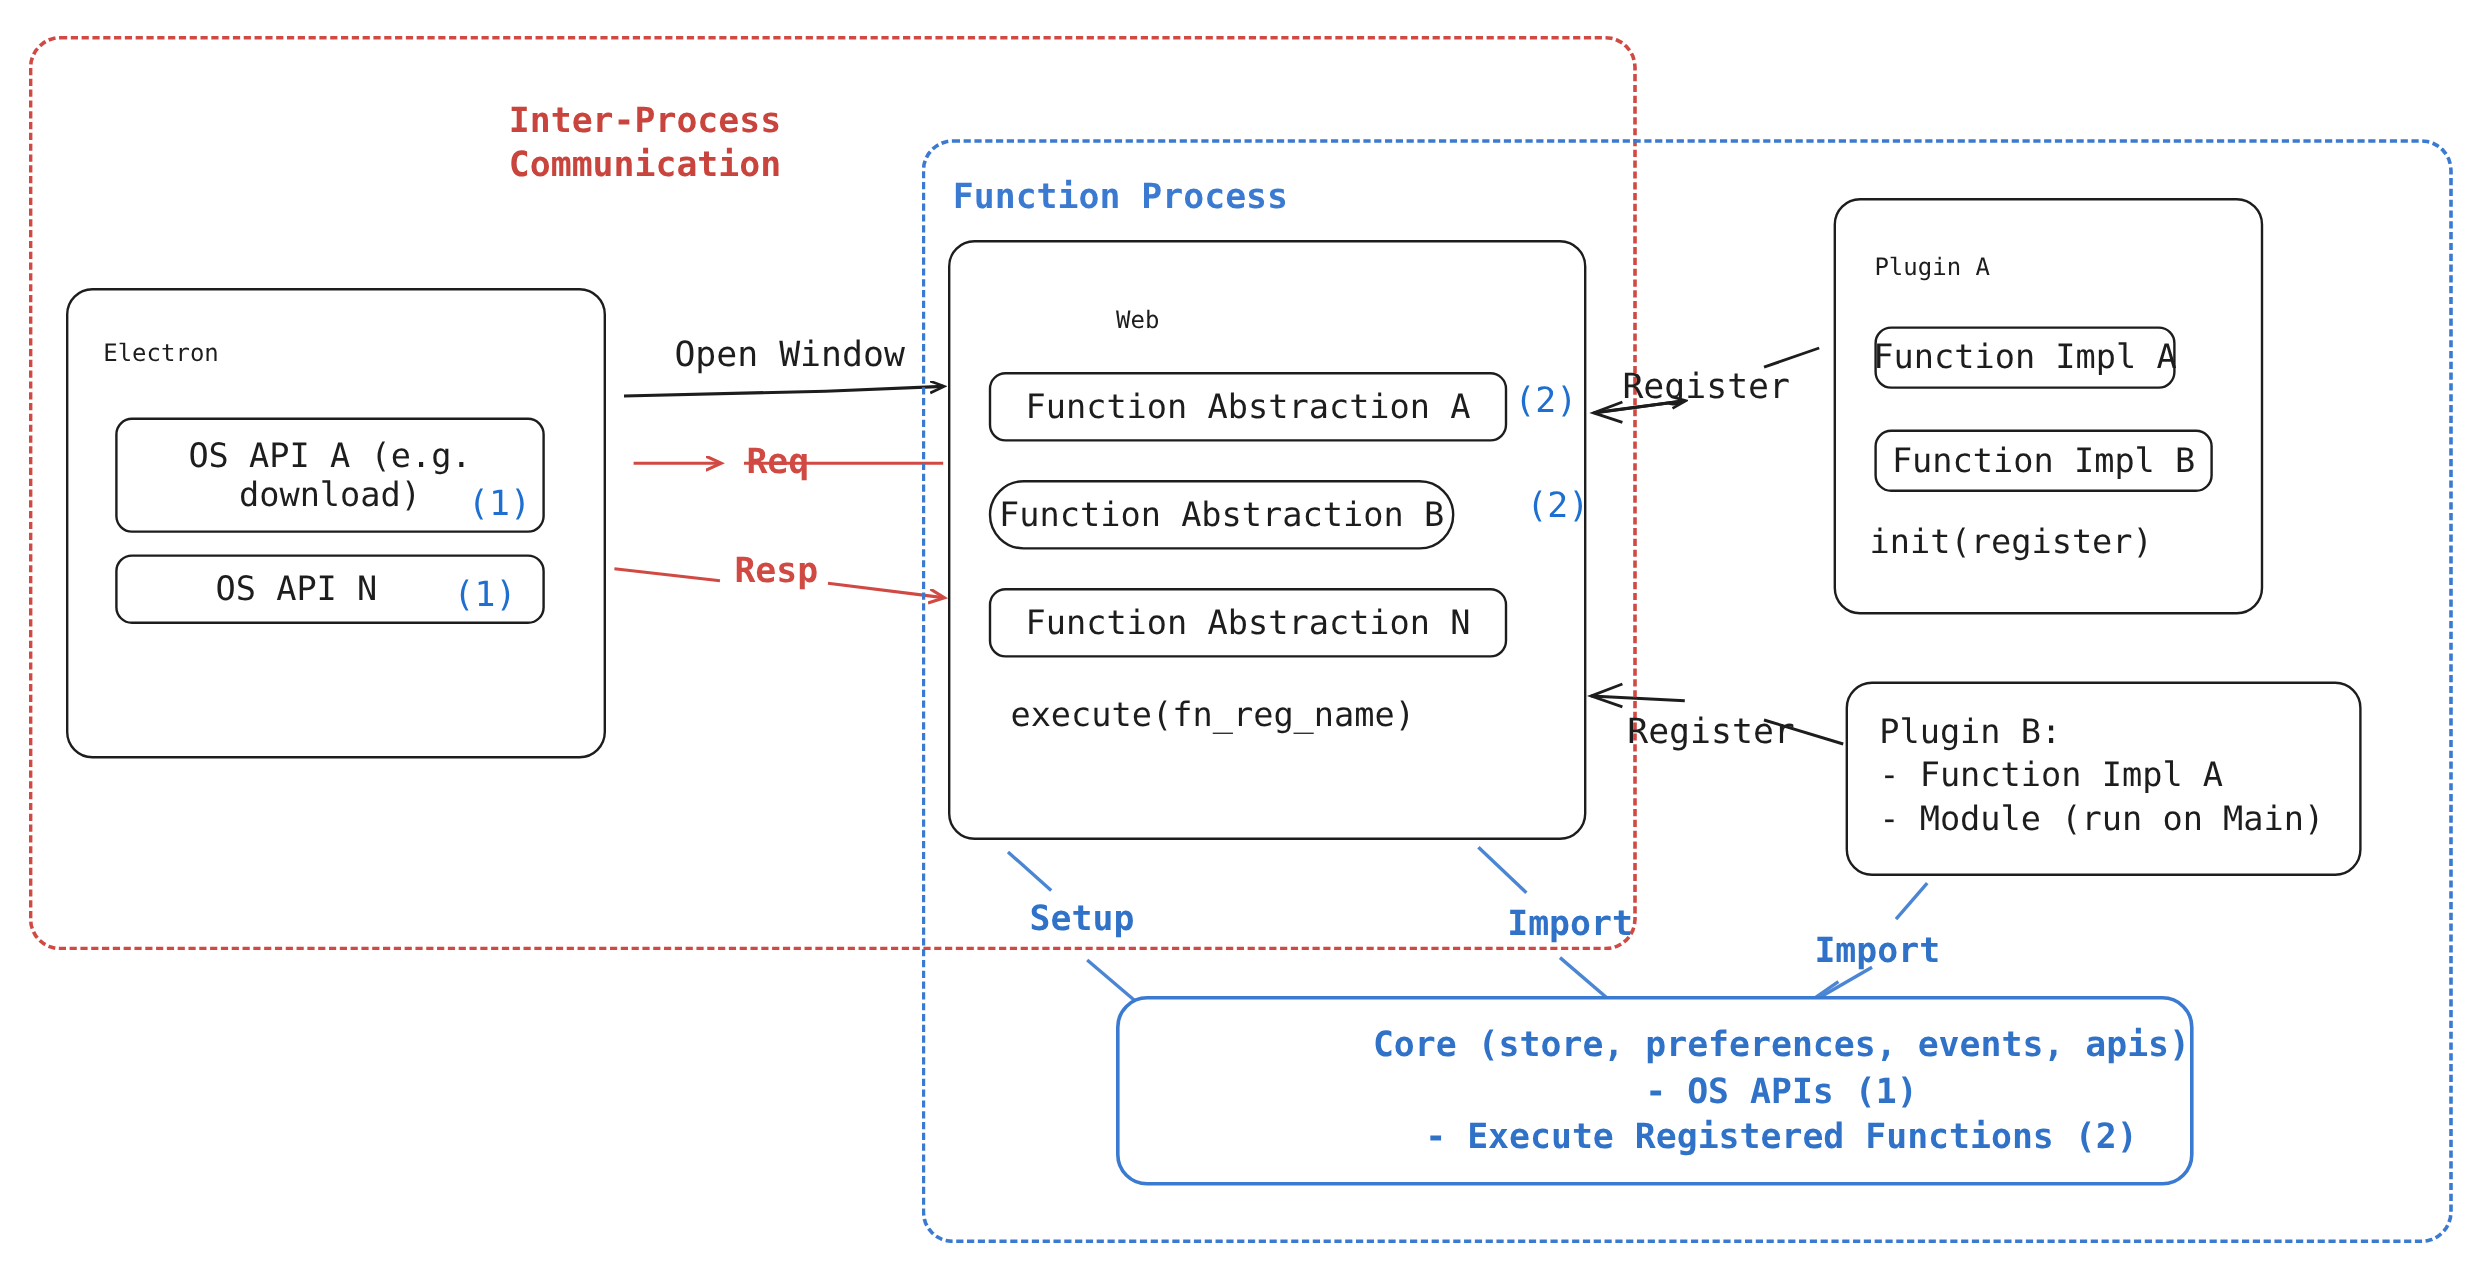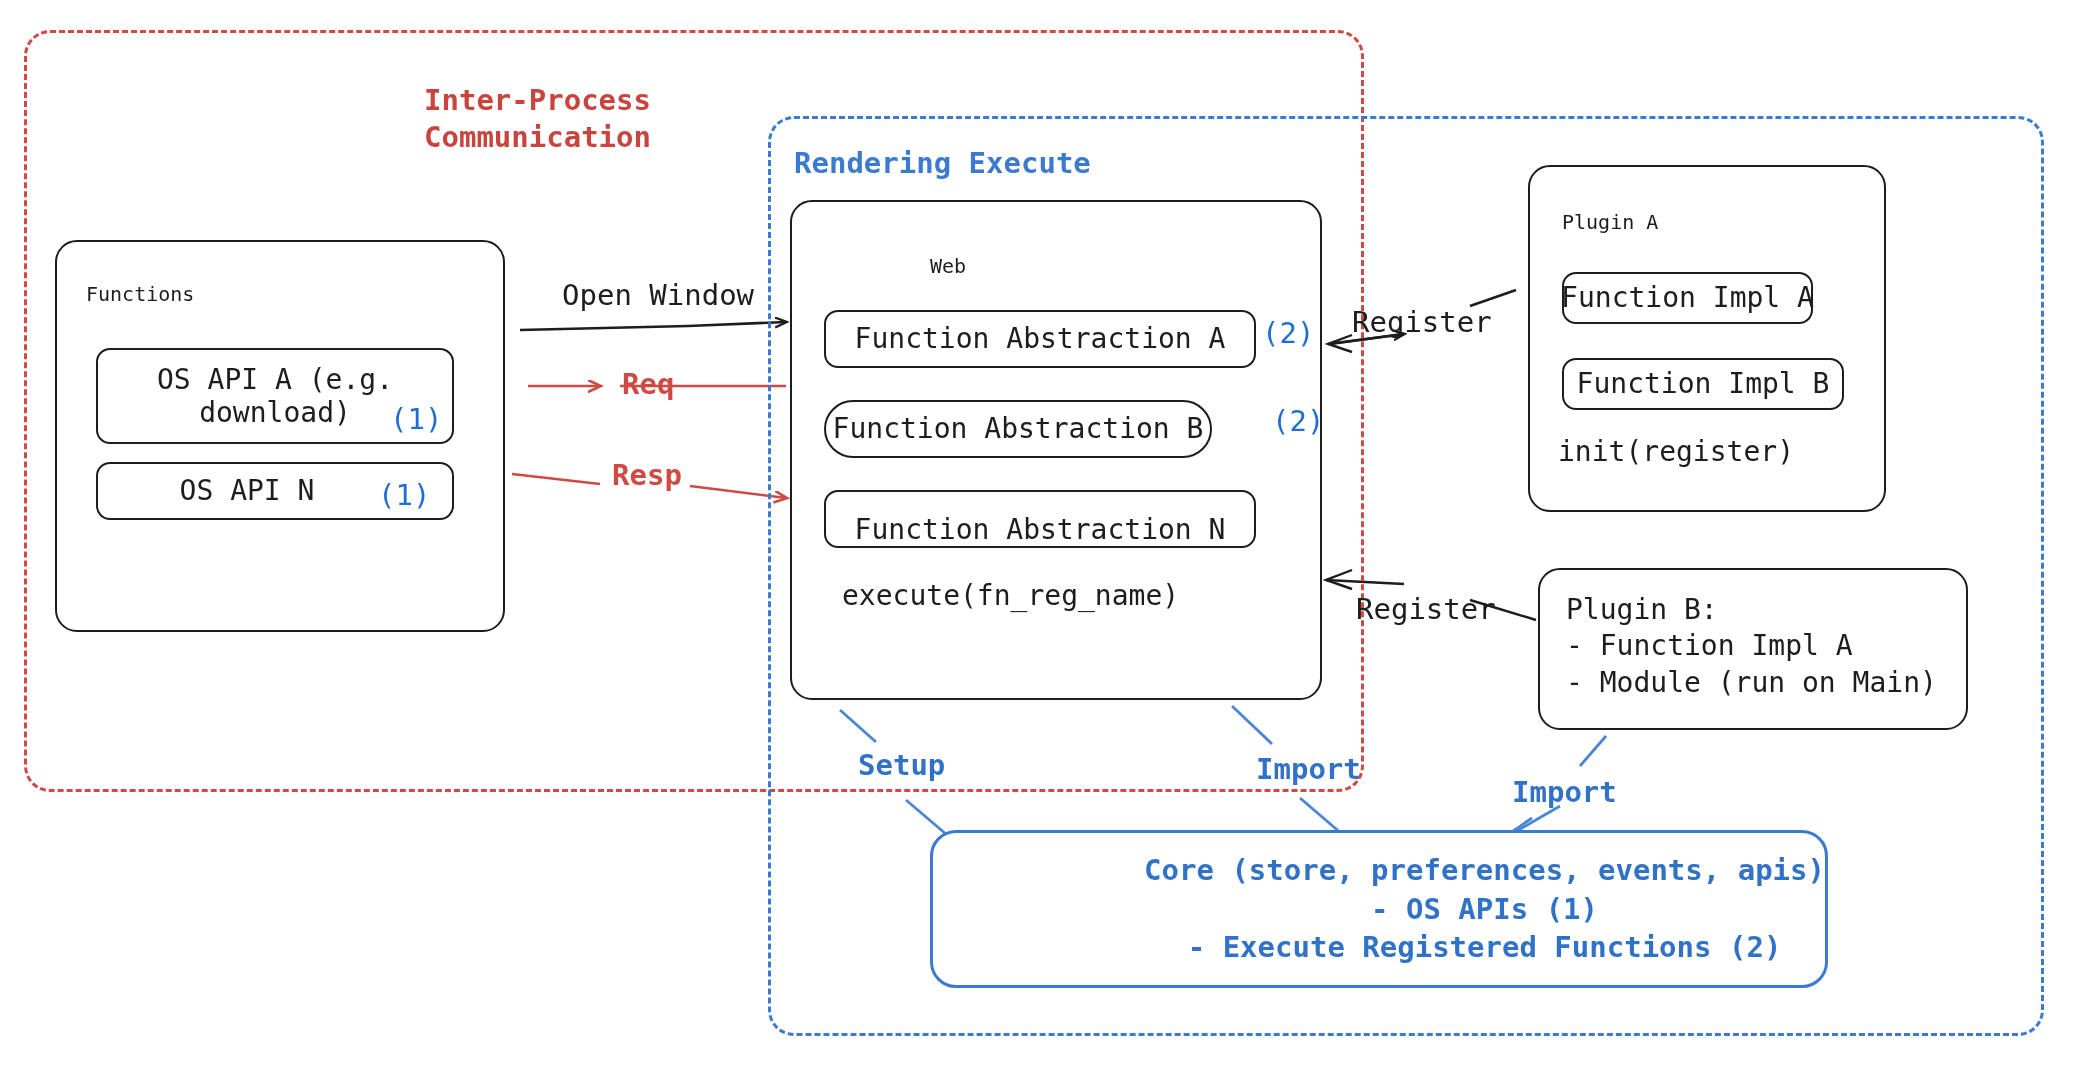--- a/index.html
+++ b/index.html
@@ -116,21 +116,21 @@
   #electron-box { left: 55px; top: 240px; width: 450px; height: 392px; }
   #electron-title { left: 86px; top: 282px; }
   #os-api-a { left: 96px; top: 348px; width: 358px; height: 96px; }
   #os-api-n { left: 96px; top: 462px; width: 358px; height: 58px; }
 
   
   #web-box { left: 790px; top: 200px; width: 532px; height: 500px; }
   #web-title { left: 930px; top: 254px; }
   #fa-a { left: 824px; top: 310px; width: 432px; height: 58px; }
   #fa-b { left: 824px; top: 400px; width: 388px; height: 58px; border-radius: 29px; }
-  #fa-n { left: 824px; top: 490px; width: 432px; height: 58px; align-items: flex-end; }
+  #fa-n { left: 824px; top: 490px; width: 432px; height: 58px; }
   #web-exec { left: 842px; top: 578px; }
   #mark-2a { left: 1262px; top: 316px; }
   #mark-2b { left: 1272px; top: 404px; }
 
   
   #plugin-a-box { left: 1528px; top: 165px; width: 358px; height: 347px; }
   #plugin-a-title { left: 1562px; top: 210px; }
   #impl-a { left: 1562px; top: 272px; width: 251px; height: 52px; }
   #impl-b { left: 1562px; top: 358px; width: 282px; height: 52px; }
   #plugin-a-init { left: 1558px; top: 434px; }
@@ -227,24 +227,24 @@
       <path d="M1560,806 L1508,836" stroke="#4a86d4" stroke-width="2.8" fill="none"></path>
       <path d="M1532,818 L1506,836 L1530,840" stroke="#4a86d4" stroke-width="2.8" fill="none"></path>
     </g>
   </svg>
 
   <div class="group-dashed" id="ipc-group"></div>
   <div class="group-dashed" id="render-group"></div>
 
   <div class="group-label" id="ipc-label" style="white-space: pre-line;">Inter-Process
 Communication</div>
-  <div class="group-label" id="render-label">Rendering Execute</div>
+  <div class="group-label" id="render-label">Function Process</div>
 
   <div class="box" id="electron-box"></div>
-  <div class="box-title" id="electron-title">Functions</div>
+  <div class="box-title" id="electron-title">Electron</div>
 
   <div class="pill" id="os-api-a">
     <span style="white-space: pre-line;">OS API A (e.g.
 download)</span>
   </div>
   <div class="marker" style="left:390px;top:402px;">(1)</div>
 
   <div class="pill" id="os-api-n">
     <span style="margin-right:56px;">OS API N</span>
   </div>

